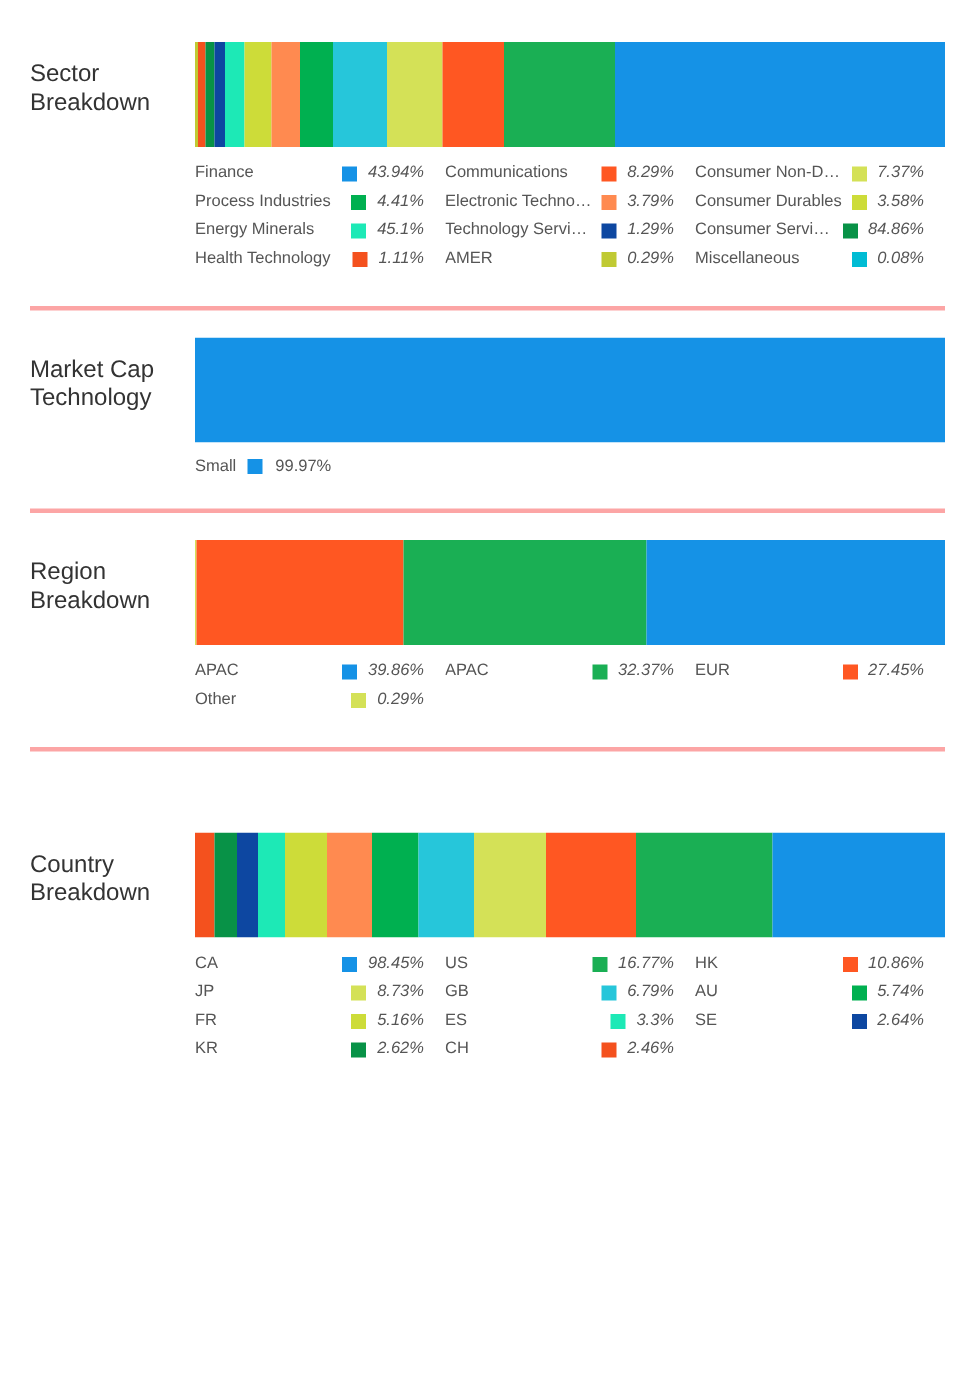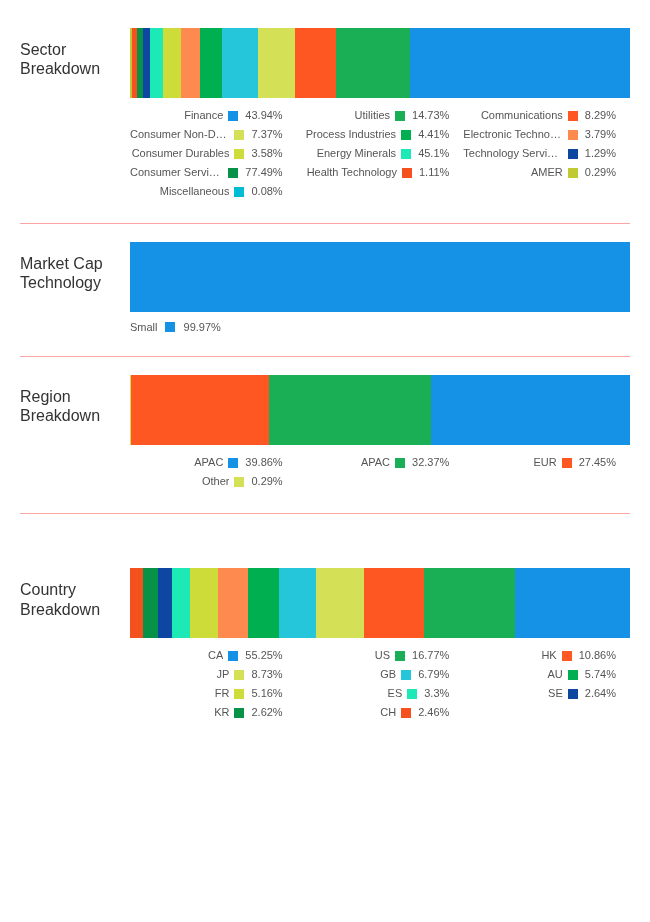--- a/index.html
+++ b/index.html
@@ -5,21 +5,21 @@
   * { box-sizing: border-box; margin: 0; padding: 0; }
   body {
     font-family: -apple-system, BlinkMacSystemFont, "Segoe UI", Arial, sans-serif;
     background: #fff;
     width: 650px;
     padding: 10px 20px;
     font-size: 12px;
     color: #333;
   }
   .section {
-    border-bottom: 1px solid #fca5a5;
+    border-bottom: 3px solid #fca5a5;
     padding: 18px 0 22px 0;
   }
   .section:last-child { border-bottom: none; }
   .row { display: flex; }
   .title-col {
     width: 110px;
     flex-shrink: 0;
     padding-top: 12px;
   }
   .title {
@@ -53,23 +53,23 @@
   .legend-grid .li {
     display: grid;
     grid-template-columns: 1fr 12px auto;
     align-items: center;
     column-gap: 5px;
     padding: 1px 14px 1px 0;
     font-size: 11px;
     line-height: 1.55;
     color: #555;
   }
-  .legend-grid .li .lbl { text-align: right; white-space: nowrap; overflow: hidden; text-overflow: ellipsis; }
+  .legend-grid .li .lbl { text-align: left; white-space: nowrap; overflow: hidden; text-overflow: ellipsis; }
   .legend-grid .li .sw  { width: 10px; height: 10px; }
-  .legend-grid .li .val { white-space: nowrap; }
+  .legend-grid .li .val { white-space: nowrap; font-style: italic; }
   .legend-single {
     margin-top: 8px;
   }
   .legend-single .li {
     display: inline-grid;
     grid-template-columns: auto 12px auto;
     align-items: center;
     column-gap: 7px;
     font-size: 11px;
     color: #555;
@@ -104,25 +104,20 @@
             <div class="seg" style="width: 14.7344%; background: rgb(26, 175, 84);"></div>
             <div class="seg" style="width: 43.9532%; background: rgb(21, 146, 230);"></div>
           </div>
           <div class="legend-grid">
             <div class="li">
               <span class="lbl">Finance</span>
               <span class="sw" style="background: rgb(21, 146, 230);"></span>
               <span class="val">43.94%</span>
             </div>
             <div class="li">
-              <span class="lbl">Utilities</span>
-              <span class="sw" style="background: rgb(26, 175, 84);"></span>
-              <span class="val">14.73%</span>
-            </div>
-            <div class="li">
               <span class="lbl">Communications</span>
               <span class="sw" style="background: rgb(255, 87, 34);"></span>
               <span class="val">8.29%</span>
             </div>
             <div class="li">
               <span class="lbl">Consumer Non-Durables</span>
               <span class="sw" style="background: rgb(212, 225, 87);"></span>
               <span class="val">7.37%</span>
             </div>
             <div class="li">
@@ -146,21 +141,21 @@
               <span class="val">45.1%</span>
             </div>
             <div class="li">
               <span class="lbl">Technology Services</span>
               <span class="sw" style="background: rgb(13, 71, 161);"></span>
               <span class="val">1.29%</span>
             </div>
             <div class="li">
               <span class="lbl">Consumer Services</span>
               <span class="sw" style="background: rgb(8, 146, 71);"></span>
-              <span class="val">77.49%</span>
+              <span class="val">84.86%</span>
             </div>
             <div class="li">
               <span class="lbl">Health Technology</span>
               <span class="sw" style="background: rgb(244, 81, 30);"></span>
               <span class="val">1.11%</span>
             </div>
             <div class="li">
               <span class="lbl">AMER</span>
               <span class="sw" style="background: rgb(192, 202, 51);"></span>
               <span class="val">0.29%</span>
@@ -246,21 +241,21 @@
             <div class="seg" style="width: 7.42239%; background: rgb(38, 198, 218);"></div>
             <div class="seg" style="width: 9.54307%; background: rgb(212, 225, 87);"></div>
             <div class="seg" style="width: 11.8714%; background: rgb(255, 87, 34);"></div>
             <div class="seg" style="width: 18.3319%; background: rgb(26, 175, 84);"></div>
             <div class="seg" style="width: 22.9449%; background: rgb(21, 146, 230);"></div>
           </div>
           <div class="legend-grid">
             <div class="li">
               <span class="lbl">CA</span>
               <span class="sw" style="background: rgb(21, 146, 230);"></span>
-              <span class="val">55.25%</span>
+              <span class="val">98.45%</span>
             </div>
             <div class="li">
               <span class="lbl">US</span>
               <span class="sw" style="background: rgb(26, 175, 84);"></span>
               <span class="val">16.77%</span>
             </div>
             <div class="li">
               <span class="lbl">HK</span>
               <span class="sw" style="background: rgb(255, 87, 34);"></span>
               <span class="val">10.86%</span>

